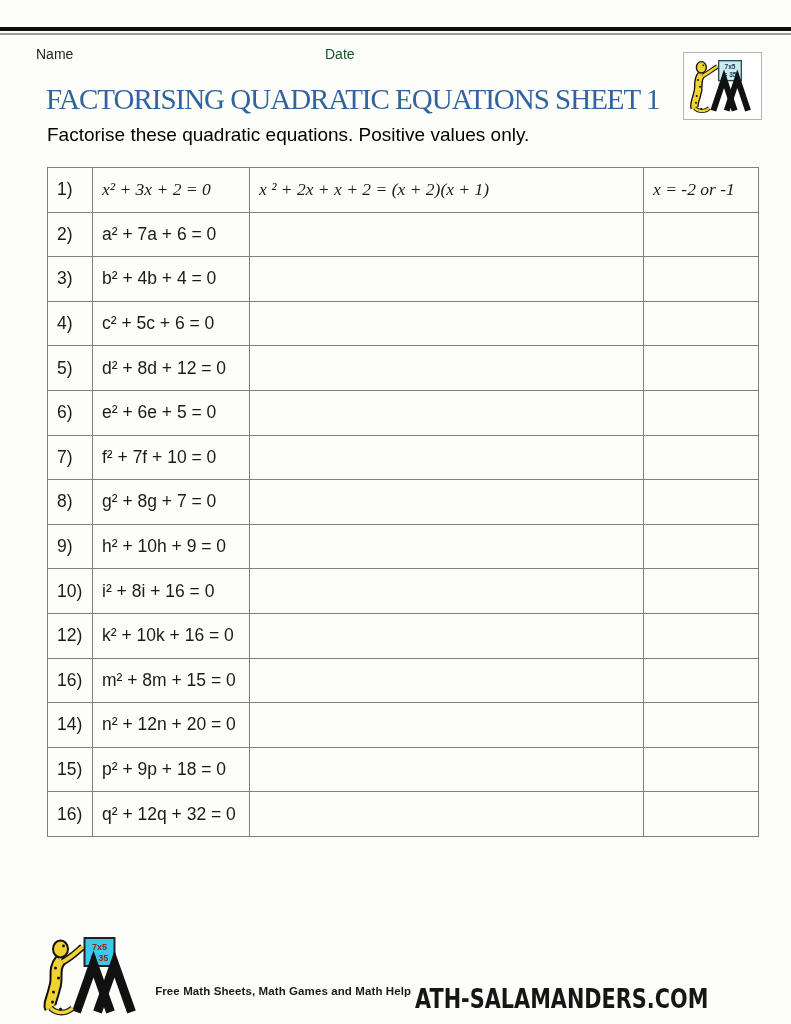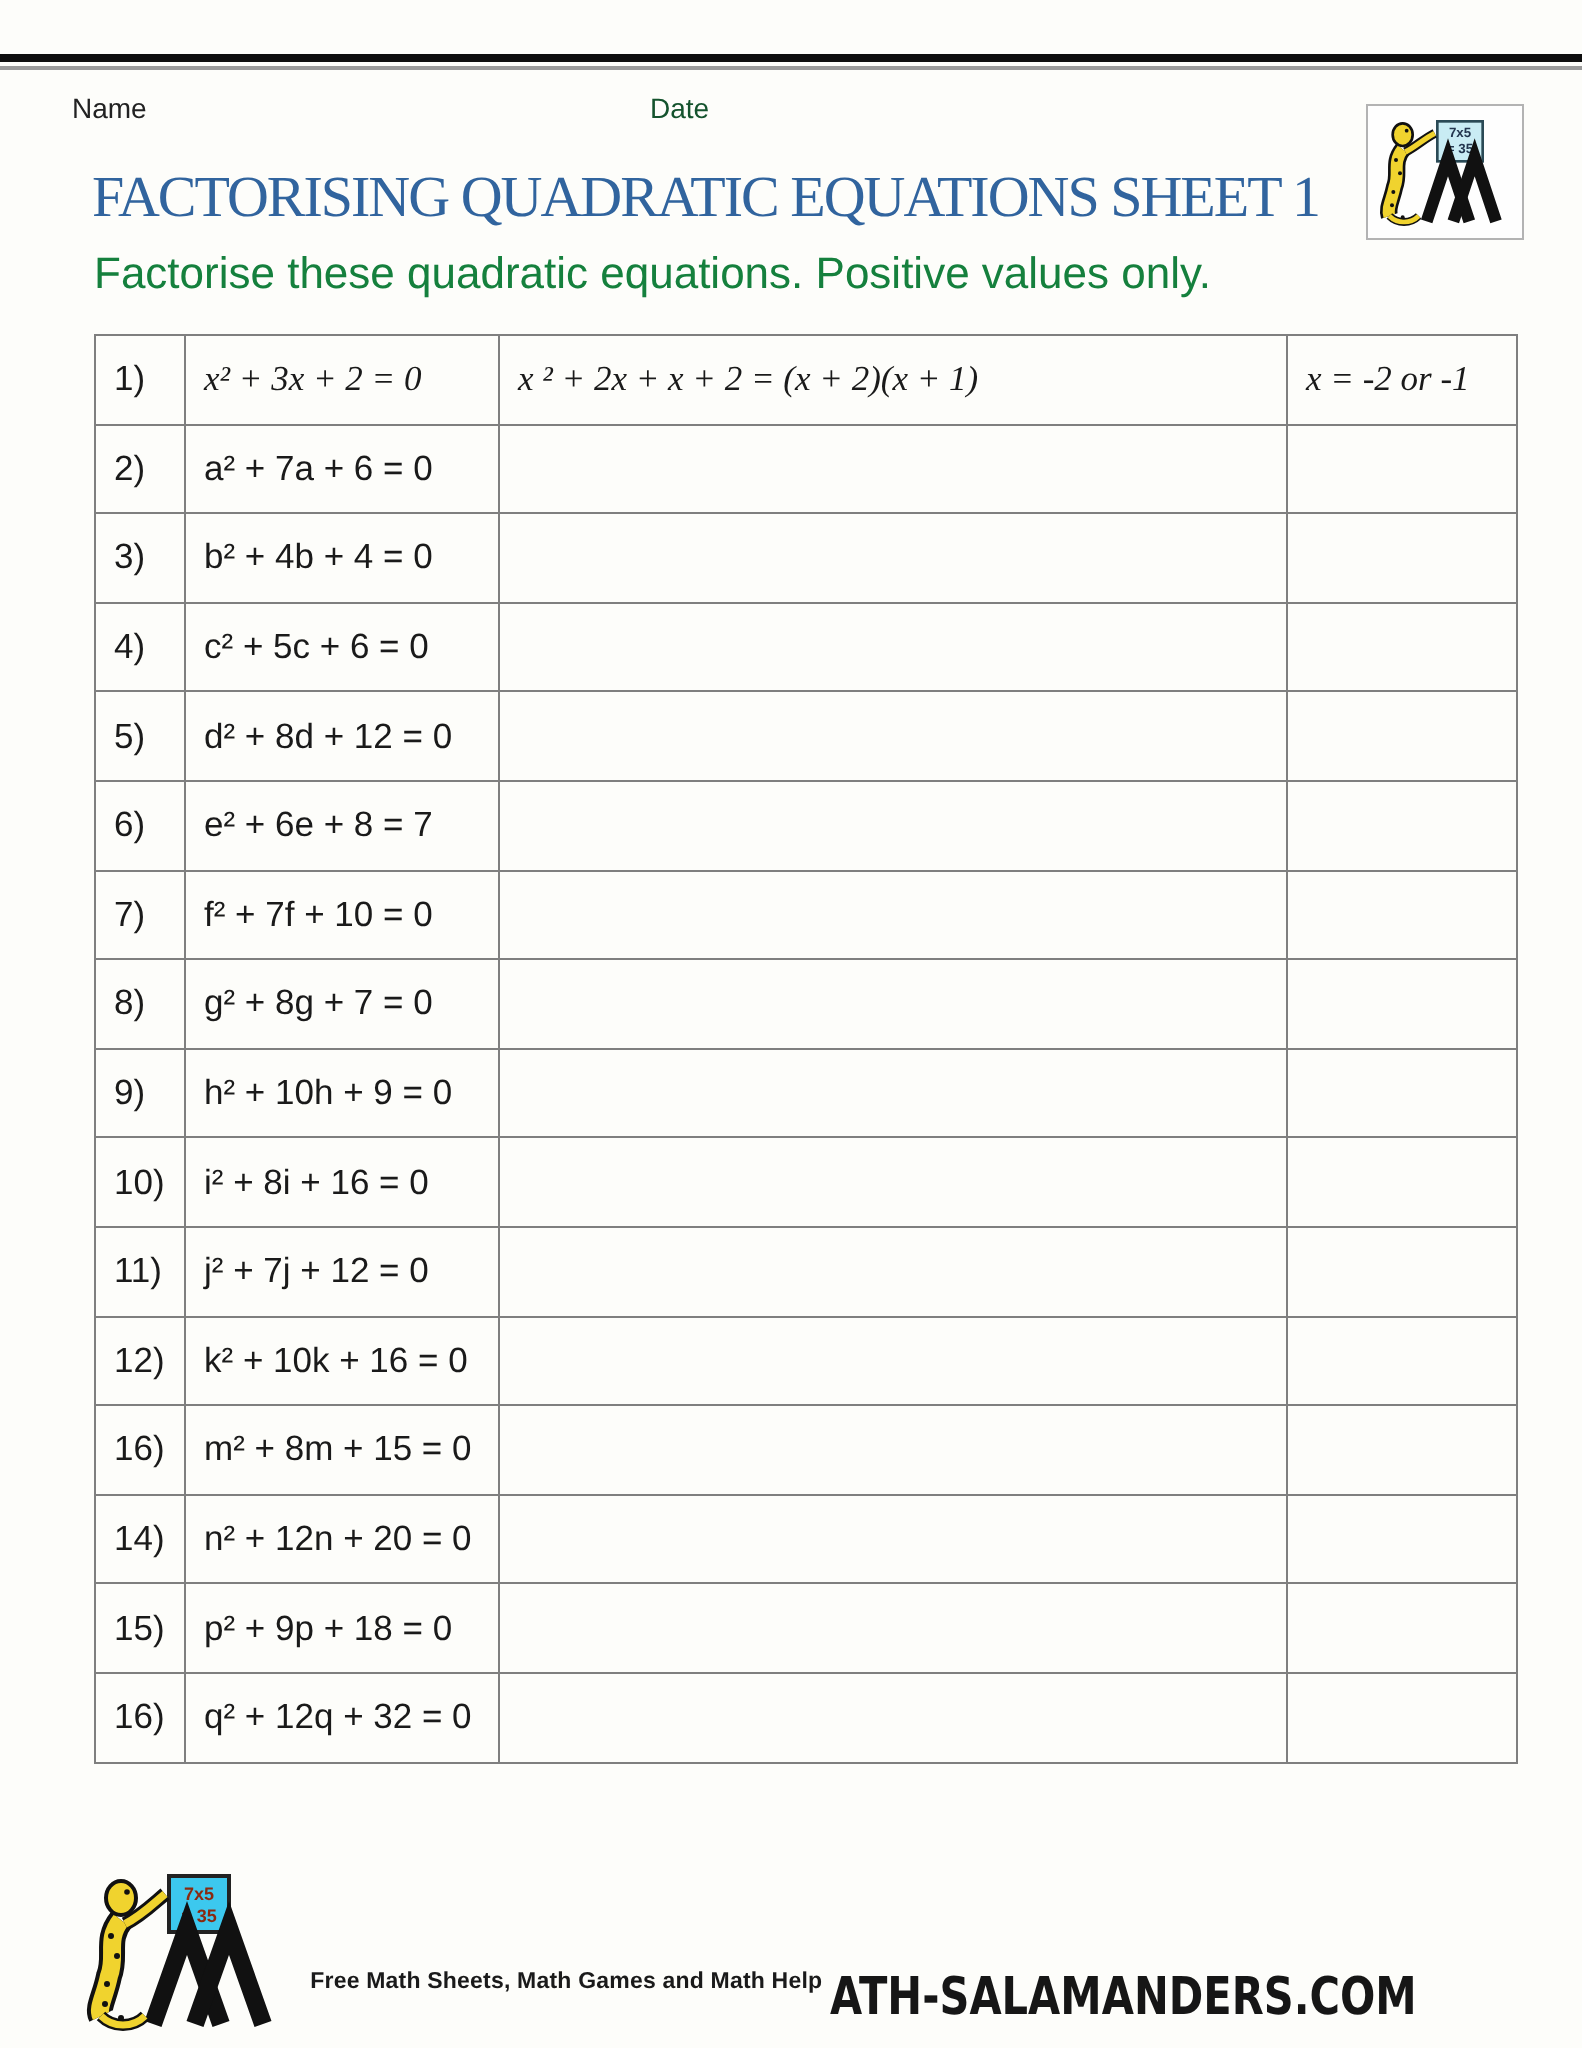--- a/index.html
+++ b/index.html
@@ -20,21 +20,21 @@
     display:flex; align-items:center; justify-content:center;
   }
 
   .title {
     position:absolute; top:83px; left:46px; margin:0;
     font-family:"Liberation Serif", serif; font-weight:normal;
     font-size:29px; letter-spacing:-1px; color:#31649e; white-space:nowrap;
   }
   .subtitle {
     position:absolute; top:124px; left:47px; margin:0;
-    font-size:22px; color:#15803d;
+    font-size:19px; color:#000000;
   }
 
   table.problems {
     position:absolute; top:167px; left:47px;
     border-collapse:collapse; table-layout:fixed; width:711px;
     background:#fdfdfa;
   }
   table.problems td {
     border:1px solid #7f7f7f; height:43.6px;
     padding:0 2px 0 9px; font-size:17.5px; vertical-align:middle;
@@ -133,21 +133,21 @@
         <td class="c-ans"></td>
       </tr>
       <tr>
         <td class="c-num">5)</td>
         <td class="c-eq">d² + 8d + 12 = 0</td>
         <td class="c-work"></td>
         <td class="c-ans"></td>
       </tr>
       <tr>
         <td class="c-num">6)</td>
-        <td class="c-eq">e² + 6e + 8 = 7</td>
+        <td class="c-eq">e² + 6e + 5 = 0</td>
         <td class="c-work"></td>
         <td class="c-ans"></td>
       </tr>
       <tr>
         <td class="c-num">7)</td>
         <td class="c-eq">f² + 7f + 10 = 0</td>
         <td class="c-work"></td>
         <td class="c-ans"></td>
       </tr>
       <tr>
@@ -158,26 +158,20 @@
       </tr>
       <tr>
         <td class="c-num">9)</td>
         <td class="c-eq">h² + 10h + 9 = 0</td>
         <td class="c-work"></td>
         <td class="c-ans"></td>
       </tr>
       <tr>
         <td class="c-num">10)</td>
         <td class="c-eq">i² + 8i + 16 = 0</td>
-        <td class="c-work"></td>
-        <td class="c-ans"></td>
-      </tr>
-      <tr>
-        <td class="c-num">11)</td>
-        <td class="c-eq">j² + 7j + 12 = 0</td>
         <td class="c-work"></td>
         <td class="c-ans"></td>
       </tr>
       <tr>
         <td class="c-num">12)</td>
         <td class="c-eq">k² + 10k + 16 = 0</td>
         <td class="c-work"></td>
         <td class="c-ans"></td>
       </tr>
       <tr>

